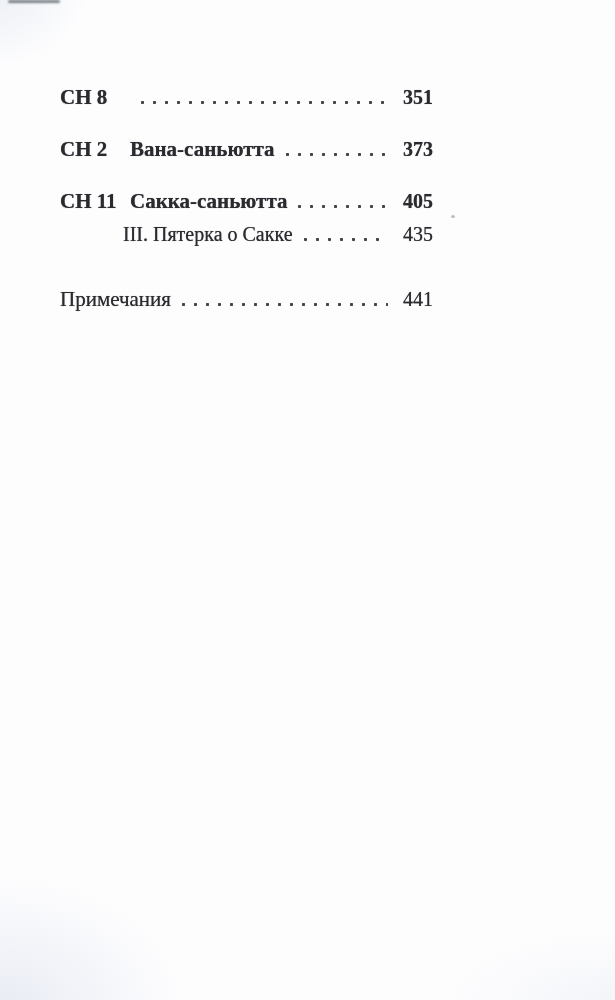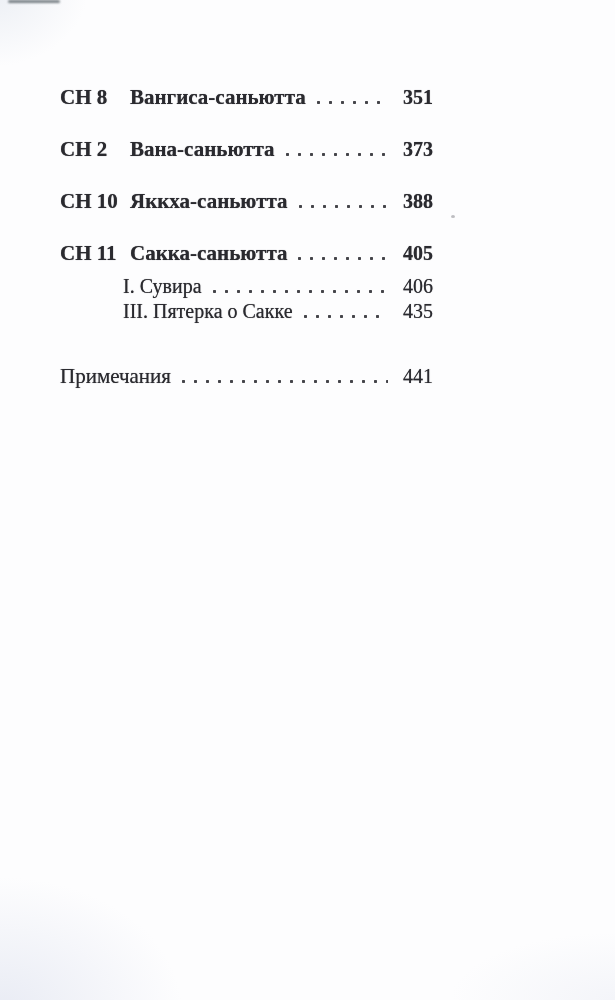--- a/index.html
+++ b/index.html
@@ -106,51 +106,39 @@
 <body>
 
 <div class="scan-sheet"></div>
 <div class="scan-edge-top"></div>
 <div class="scan-speck"></div>
 
 <div class="toc">
 
   <div class="row main">
     <span class="chapter">CH 8</span>
-    <span class="title">Вангиса-саньютта</span>
     <span class="leader"></span>
     <span class="pagenum">351</span>
   </div>
 
   <div class="row main">
     <span class="chapter">CH 2</span>
     <span class="title">Вана-саньютта</span>
     <span class="leader"></span>
     <span class="pagenum">373</span>
   </div>
 
-  <div class="row main">
-    <span class="chapter">CH 10</span>
-    <span class="title">Яккха-саньютта</span>
-    <span class="leader"></span>
-    <span class="pagenum">388</span>
-  </div>
 
   <div class="row main last">
     <span class="chapter">CH 11</span>
     <span class="title">Сакка-саньютта</span>
     <span class="leader"></span>
     <span class="pagenum">405</span>
   </div>
 
-  <div class="row sub">
-    <span class="title">I. Сувира</span>
-    <span class="leader"></span>
-    <span class="pagenum">406</span>
-  </div>
 
 
   <div class="row sub">
     <span class="title">III. Пятерка о Сакке</span>
     <span class="leader"></span>
     <span class="pagenum">435</span>
   </div>
 
   <div class="row notes">
     <span class="title">Примечания</span>

